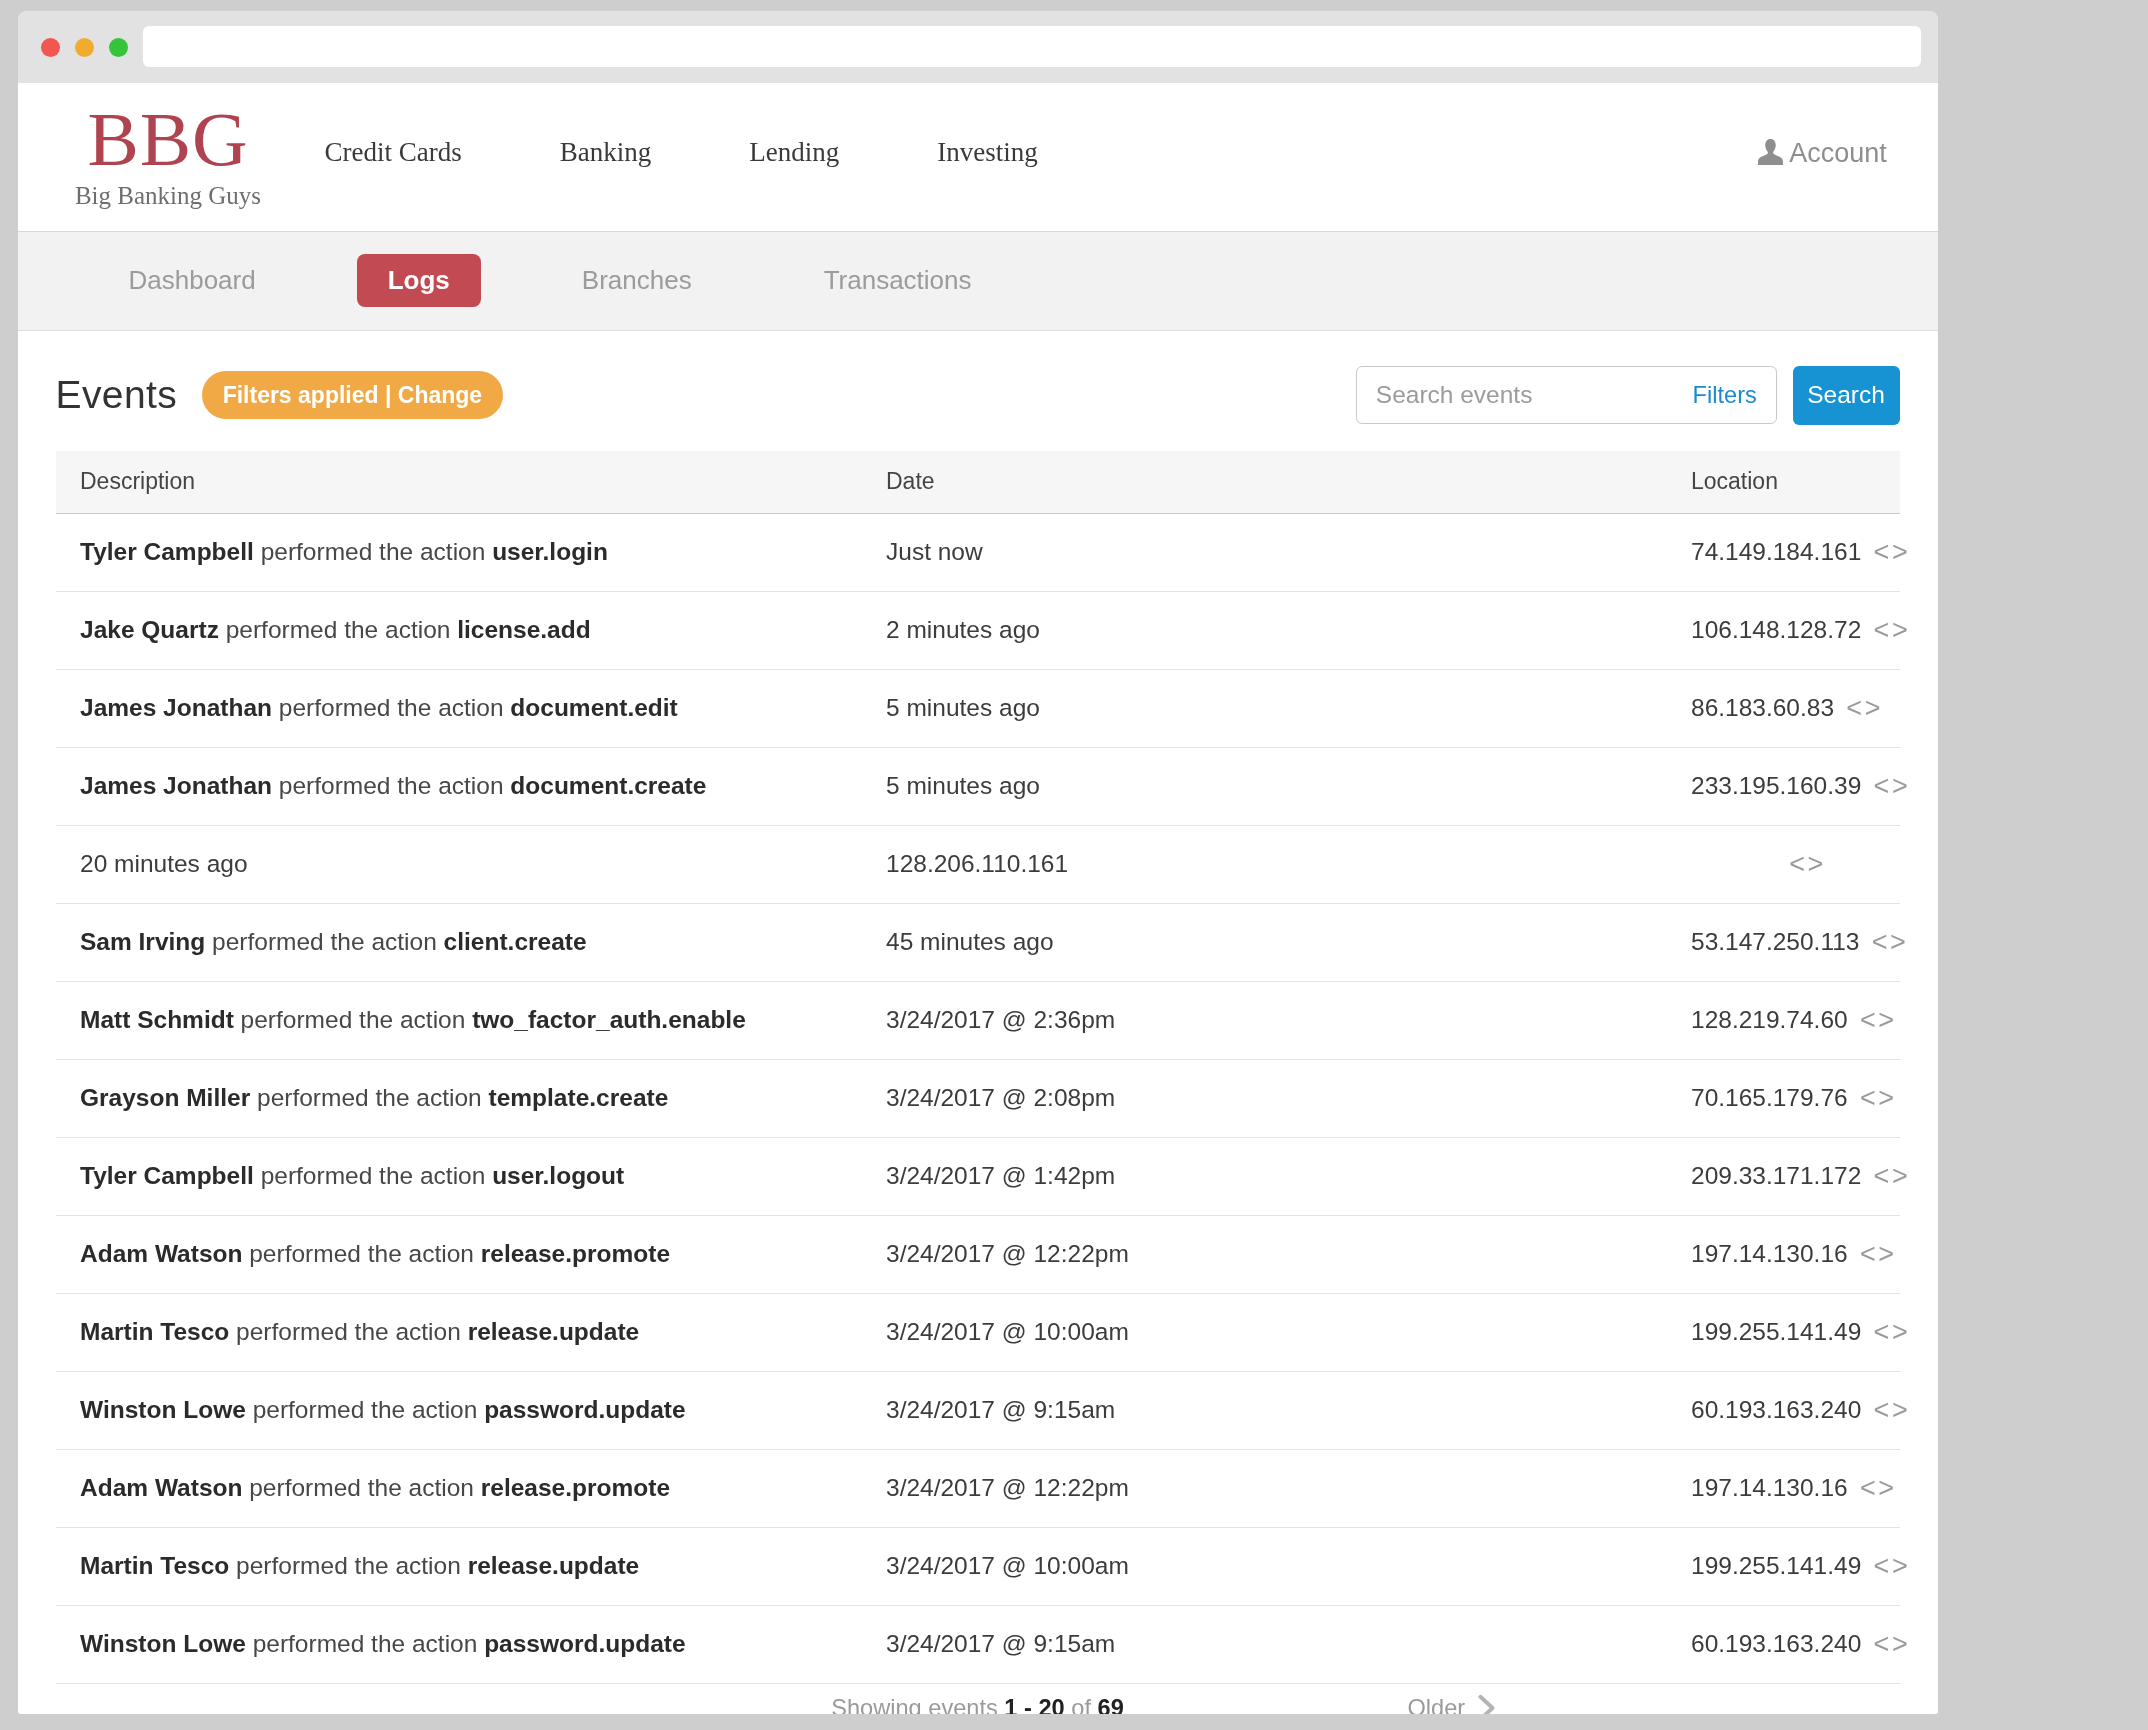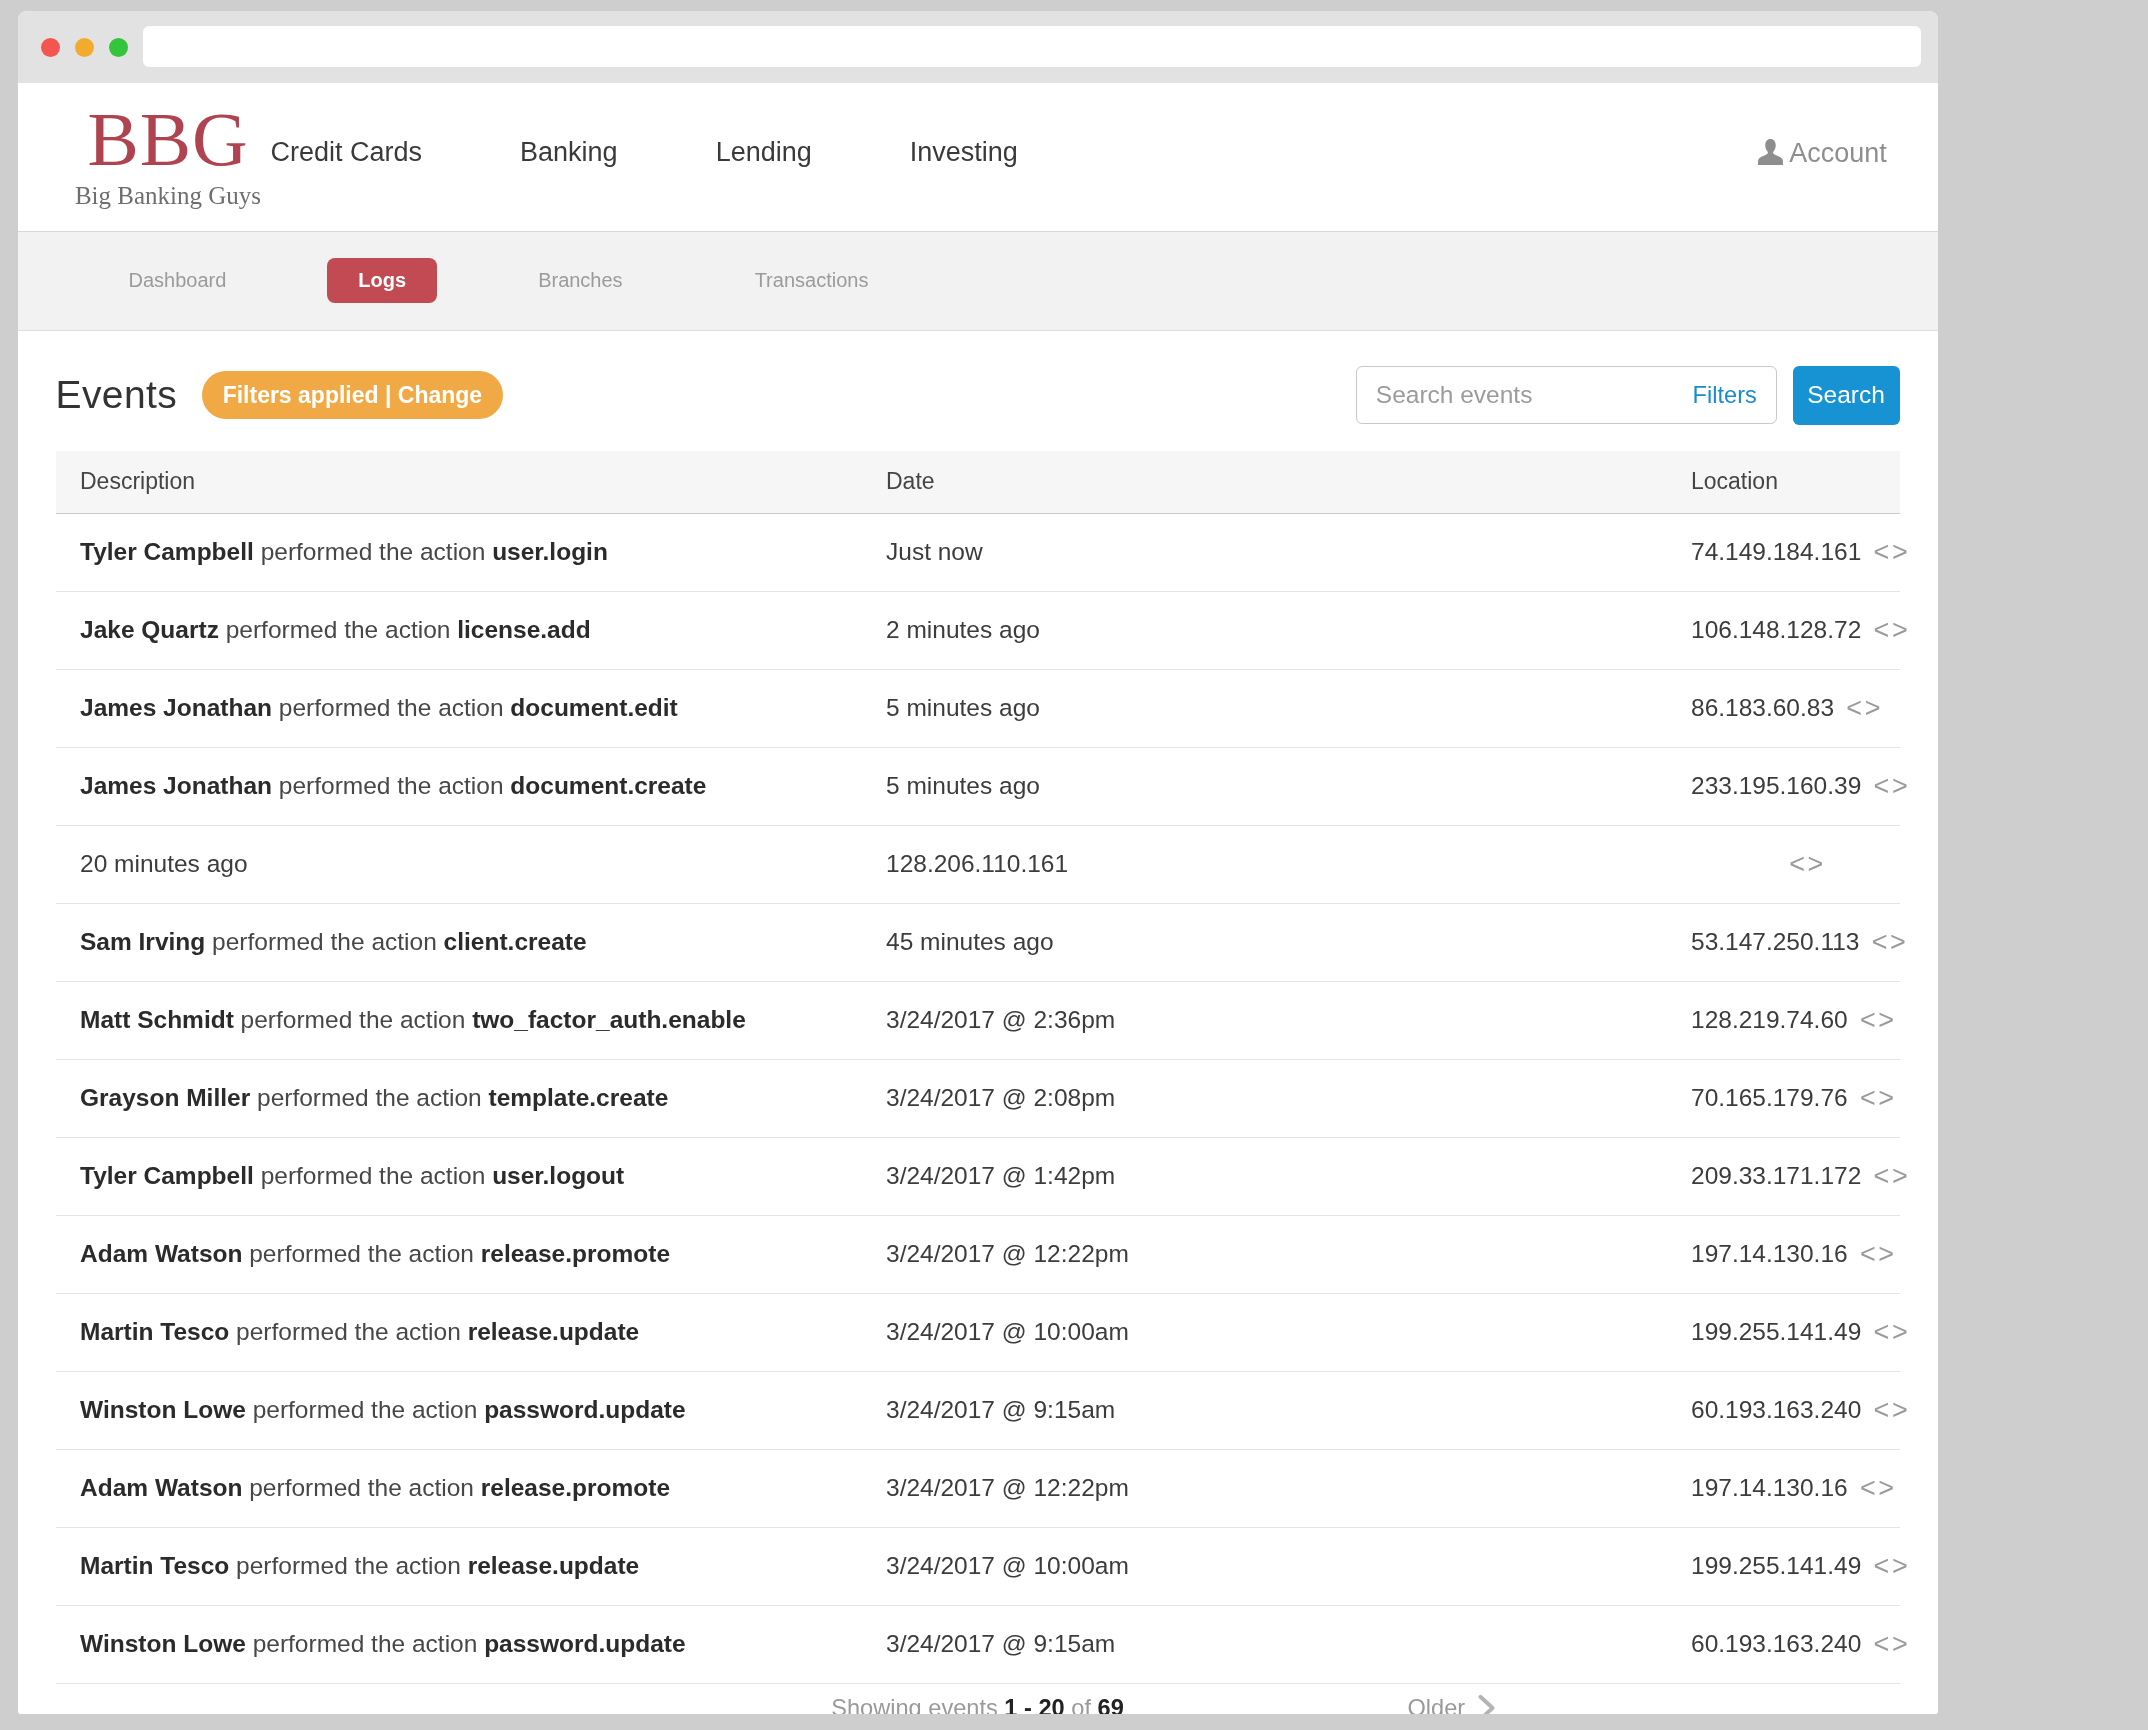--- a/index.html
+++ b/index.html
@@ -57,21 +57,21 @@
   .logo-block { width: 205px; flex: 0 0 auto; text-align: center; }
   .logo-acronym {
     font-family: "Liberation Serif", "DejaVu Serif", serif;
     font-size: 77px; line-height: 0.95;
     color: #b04350; letter-spacing: 0.9px; font-weight: 400;
   }
   .logo-tagline {
     font-family: "Liberation Serif", "DejaVu Serif", serif;
     font-size: 25px; color: #6e6e6e; margin-top: 5.2px; white-space: nowrap;
   }
-  .main-nav { display: flex; margin-top: -8.7px; }
+  .main-nav { display: flex; margin-left: 54px; margin-top: -8.7px; font-family: Liberation Serif, serif; }
   .main-nav .nav-item {
     font-size: 27px; color: #3a3a3a;
     margin-right: 98px; cursor: pointer; white-space: nowrap;
   }
   .header-spacer { flex: 1 1 auto; }
   .account {
     display: flex; align-items: center; 
     color: #8e8e8e; font-size: 27px; cursor: pointer;
     margin-top: -7px; padding-right: 15.7px;
   }
@@ -81,21 +81,21 @@
   .subnav {
     height: 100px;
     background: #f2f2f2;
     border-top: 1.7px solid #d8d8d8;
     border-bottom: 1.7px solid #dedede;
     display: flex; align-items: center;
     padding-left: 80px;
     flex: 0 0 auto;
   }
   .subnav-item {
-    font-size: 20px; color: #9b9b9b;
+    font-size: 26px; color: #9b9b9b;
     margin-right: 70px; cursor: pointer;
     padding: 11.4px 31px; border-radius: 7.9px;
     white-space: nowrap;
   }
   .subnav-item.active {
     background: #c24a52; color: #ffffff; font-weight: bold;
   }
 
   
   .main { flex: 1 1 auto; background: #ffffff; padding: 0 38px; position: relative; }

